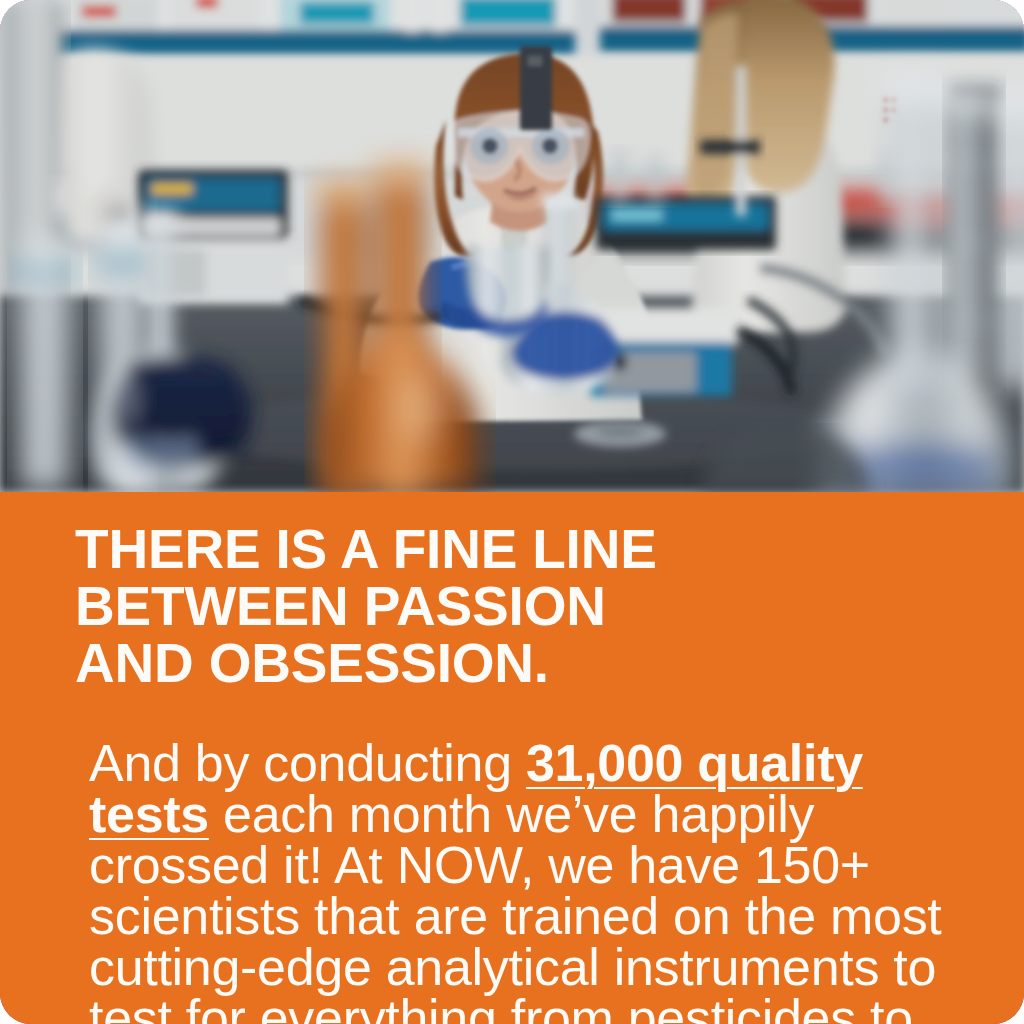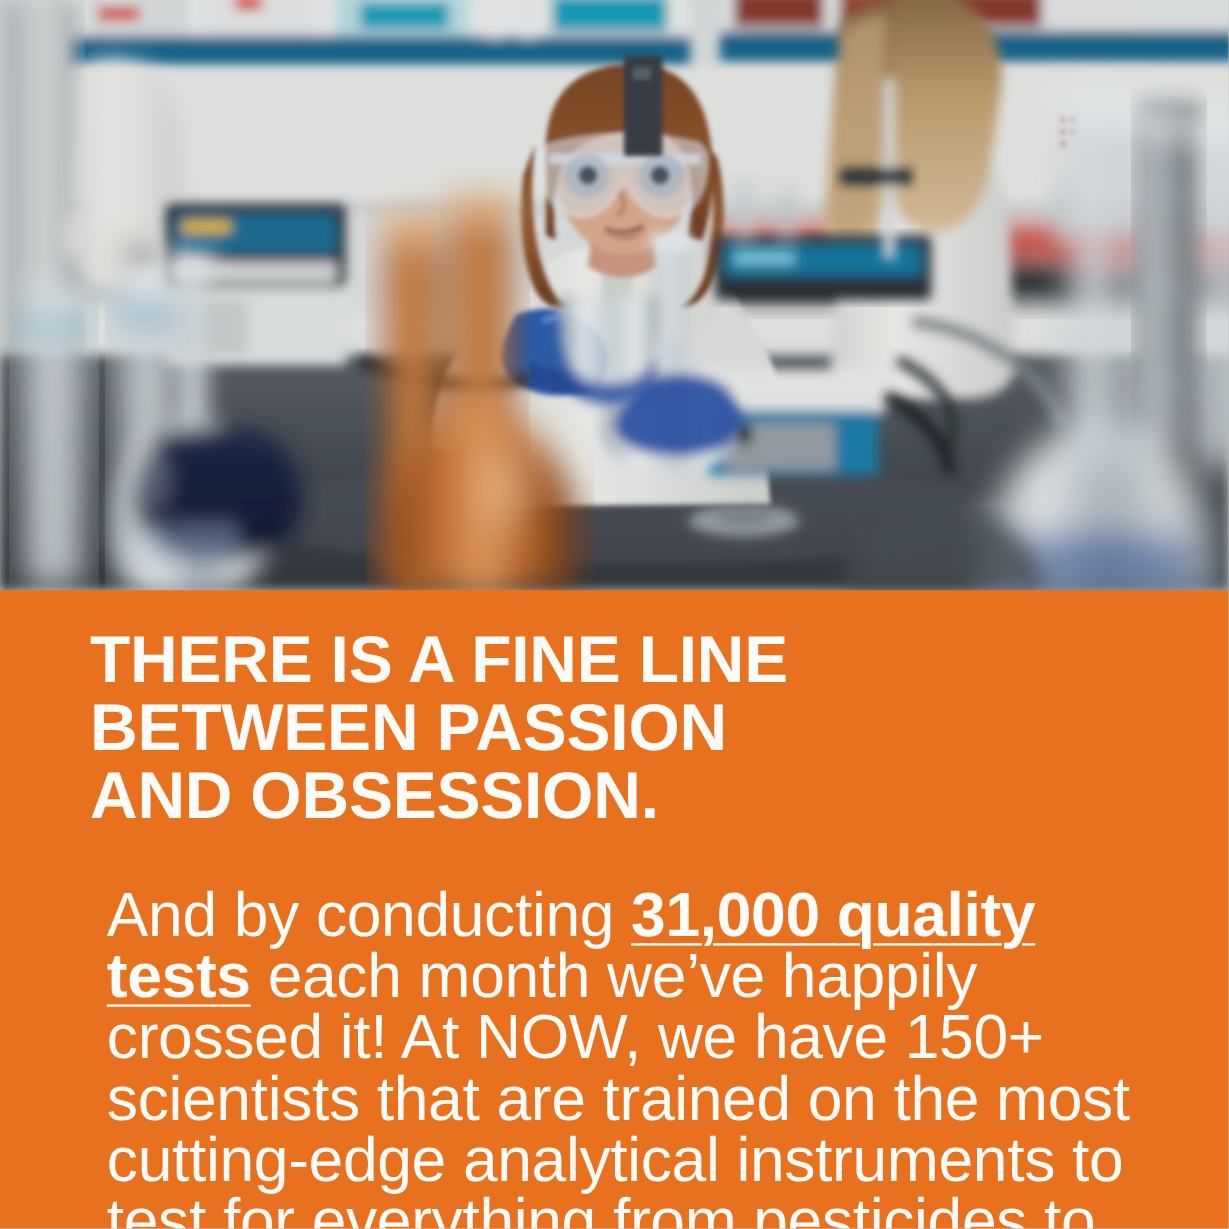--- a/index.html
+++ b/index.html
@@ -8,21 +8,22 @@
     background: #ffffff;
   }
   body {
     font-family: "Liberation Sans", sans-serif;
   }
   .card {
     position: relative;
     width: 1024px;
     height: 1024px;
     overflow: hidden;
-    background: #a3a3a3;
+    background: #be185d;
+    border-radius: 31px;
   }
 
   
   .photo {
     position: absolute;
     left: 0; top: 0;
     width: 1024px;
     height: 492px;
     overflow: hidden;
     background: #9aa5ab;

